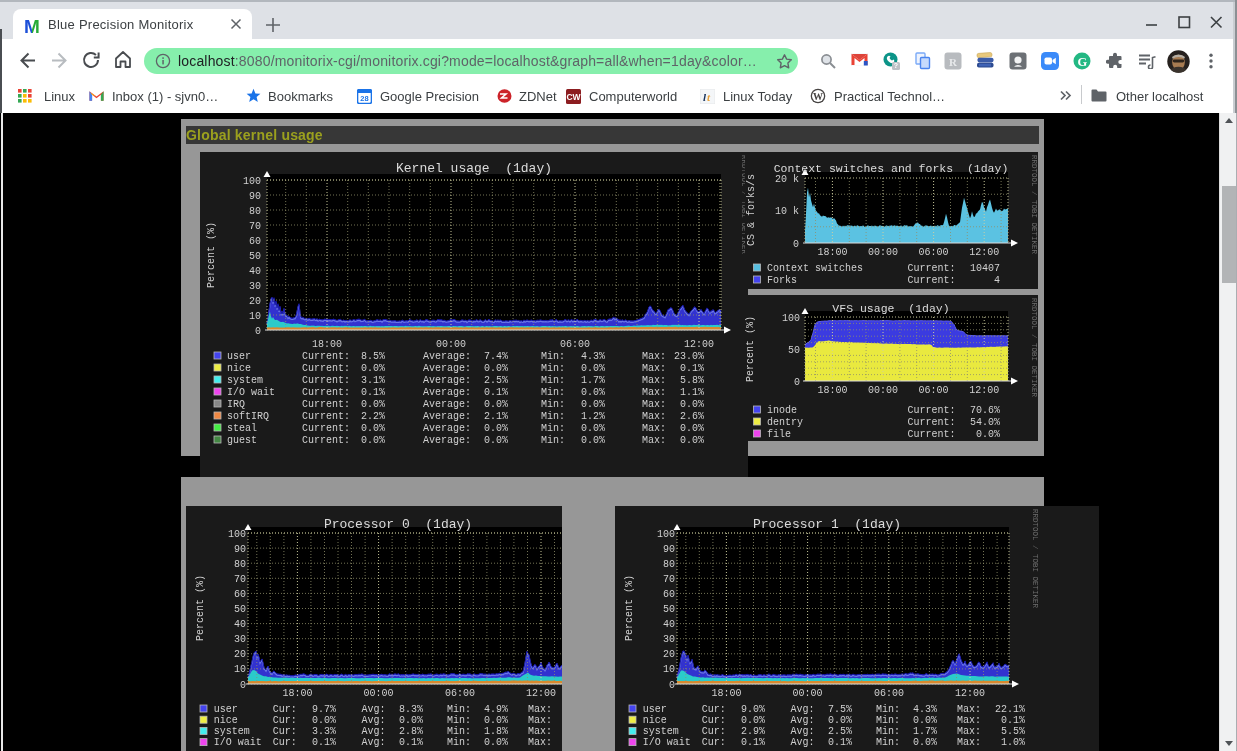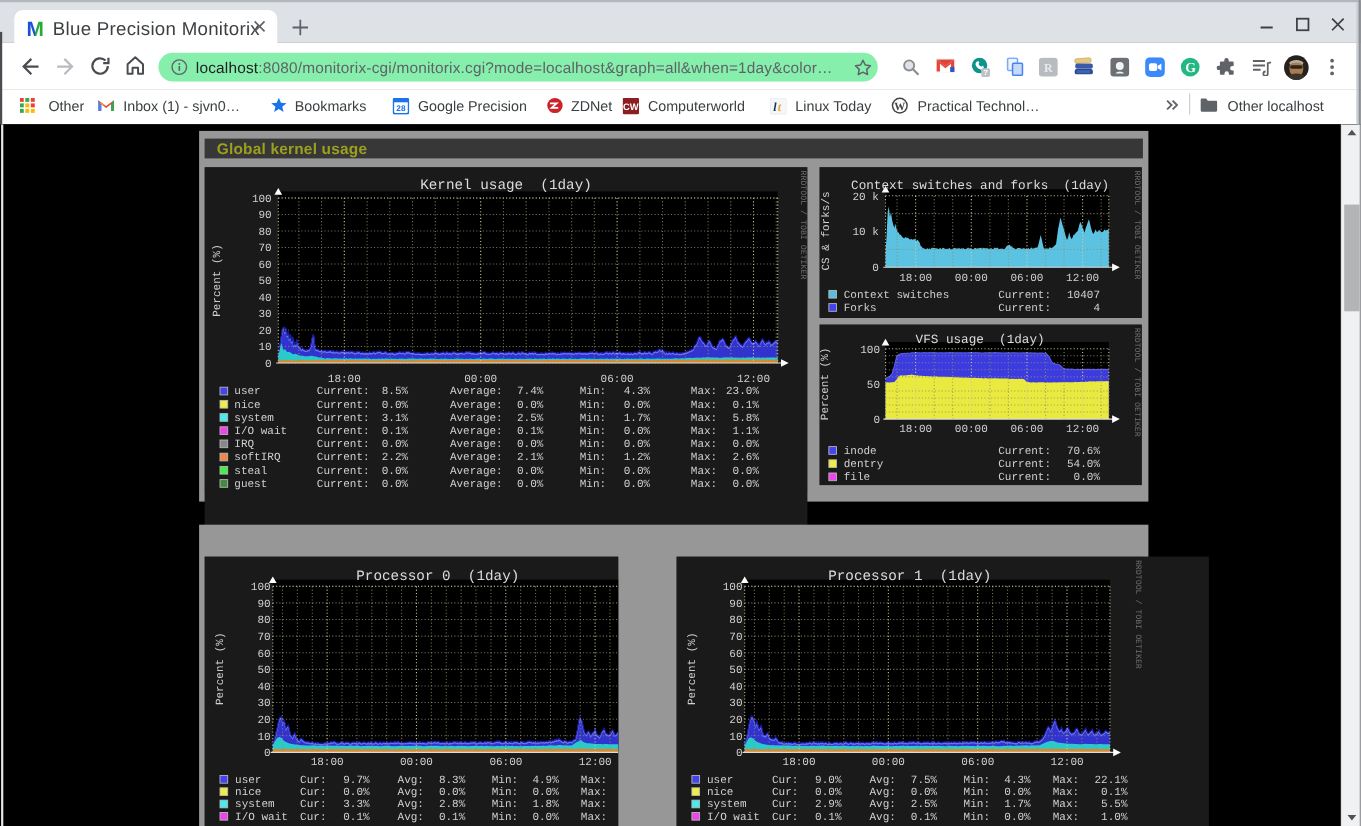--- a/index.html
+++ b/index.html
@@ -1,26 +1,26 @@
 <!DOCTYPE html>
 <html><head><meta charset="utf-8"><style>
 *{margin:0;padding:0;box-sizing:border-box}
 html,body{width:1237px;height:751px;overflow:hidden;background:#000;font-family:"Liberation Sans",sans-serif}
 .abs{position:absolute}
 #tabstrip{position:absolute;left:0;top:0;width:1237px;height:39px;background:#dee1e6}
 #tab{position:absolute;left:13px;top:9px;width:239px;height:30px;background:#fff;border-radius:8px 8px 0 0}
-#tabtitle{position:absolute;left:35px;top:8px;font-size:17px;color:#3c4043;white-space:nowrap;letter-spacing:0.25px}
+#tabtitle{position:absolute;left:35px;top:8px;font-size:13px;color:#3c4043;white-space:nowrap;letter-spacing:0.25px}
 #navbar{position:absolute;left:0;top:39px;width:1237px;height:42px;background:#fff}
 #bookbar{position:absolute;left:0;top:81px;width:1237px;height:32px;background:#fff}
 #urlpill{position:absolute;left:144px;top:9px;width:654px;height:26px;background:#86efac;border-radius:13px}
 #urltext{position:absolute;left:34px;top:5px;font-size:14px;color:#5f6368;white-space:nowrap;letter-spacing:0.17px}
 .bktext{font-size:13px;color:#3c4043;white-space:nowrap}
 #page{position:absolute;left:0;top:113px;width:1237px;height:638px;background:#000;overflow:hidden}
 .wrap{position:absolute;background:#979797}
-.hdr{position:absolute;background:#373737;color:#9ba01e;font-weight:bold;font-size:14px;line-height:18px;padding-left:11px;letter-spacing:0.2px}
+.hdr{position:absolute;background:#373737;color:#9ba01e;font-weight:bold;font-size:14px;line-height:18px;letter-spacing:0.2px}
 .panel{position:absolute;background:#1a1a1a;overflow:hidden}
 #scroll{position:absolute;left:1219px;top:0;width:18px;height:638px;background:#f0f1f2;border-left:1px solid #dcdcdc}
 #thumb{position:absolute;left:2px;top:73px;width:14px;height:97px;background:#b2b4b6}
 </style></head><body>
 <div id="tabstrip">
 <div id="tab">
       <svg class="abs" style="left:11px;top:9px" width="18" height="17" viewBox="0 0 18 17">
 <defs>
           <linearGradient id="mg" x1="0" y1="0" x2="1" y2="0">
             <stop offset="0.49" stop-color="#1d50d8"></stop>
@@ -147,21 +147,21 @@
     <rect x="0" y="0" width="3.6" height="3.6" fill="#ea4335"></rect>
     <rect x="5" y="0" width="3.6" height="3.6" fill="#34a853"></rect>
     <rect x="10" y="0" width="3.6" height="3.6" fill="#ea4335"></rect>
     <rect x="0" y="5" width="3.6" height="3.6" fill="#34a853"></rect>
     <rect x="5" y="5" width="3.6" height="3.6" fill="#fbbc05"></rect>
     <rect x="10" y="5" width="3.6" height="3.6" fill="#ea4335"></rect>
     <rect x="0" y="10" width="3.6" height="3.6" fill="#34a853"></rect>
     <rect x="5" y="10" width="3.6" height="3.6" fill="#fbbc05"></rect>
     <rect x="10" y="10" width="3.6" height="3.6" fill="#fbbc05"></rect>
   </svg>
-<span class="bktext abs" style="left:44px;top:89px">Other</span>
+<span class="bktext abs" style="left:44px;top:89px">Linux</span>
 <svg class="abs" style="left:89px;top:90px" width="15" height="12" viewBox="0 0 17 13">
     <path d="M0.5 1 V12 H3.5 V5 L8.5 9 L13.5 5 V12 H16.5 V1 L8.5 7 Z" fill="#ea4335"></path>
     <path d="M0.5 1 V12 H3.5 V5 Z" fill="#4285f4"></path>
     <path d="M13.5 5 V12 H16.5 V1 Z" fill="#34a853"></path>
     <path d="M3.5 5 L1.5 2.5 L8.5 7 Z" fill="#fbbc05"></path>
   </svg>
 <span class="bktext abs" style="left:112px;top:89px">Inbox (1) - sjvn0…</span>
 <svg class="abs" style="left:246px;top:88px" width="15" height="15" viewBox="0 0 15 15">
     <path d="M7.5 0.8 L9.4 5.4 L14.4 5.8 L10.6 9 L11.8 13.9 L7.5 11.2 L3.2 13.9 L4.4 9 L0.6 5.8 L5.6 5.4 Z" fill="#1a73e8"></path>
   </svg>
@@ -200,21 +200,21 @@
 <div class="abs" style="left:1081px;top:85px;width:1px;height:19px;background:#c8cacd"></div>
 <svg class="abs" style="left:1091px;top:89px" width="16" height="13" viewBox="0 0 16 13">
     <path d="M0.5 1.5 a1 1 0 0 1 1-1 h4 l1.5 2 h7.5 a1 1 0 0 1 1 1 v8 a1 1 0 0 1 -1 1 h-13 a1 1 0 0 1 -1-1 Z" fill="#5f6368"></path>
   </svg>
 <span class="bktext abs" style="left:1116px;top:89px">Other localhost</span>
 
 <div id="page">
 <div class="abs" style="left:1px;top:0;width:2px;height:638px;background:#e9e9e9"></div>
 <div class="wrap" style="left:181px;top:6px;width:863px;height:337px"></div>
 <div class="hdr" style="left:186px;top:13px;width:853px;height:18px">Global kernel usage</div>
-<div class="panel" style="left:186px;top:39px;width:548px;height:348px">
+<div class="panel" style="left:200px;top:39px;width:548px;height:348px">
       <svg width="548" height="295" viewBox="0 0 548 295" style="position:absolute;left:0;top:0">
         <rect x="0" y="0" width="548" height="295" fill="#1a1a1a"></rect>
         <rect x="67" y="22" width="454" height="156" fill="#000000"></rect>
         <path d="M67.0,178.0 L67.0,170.8 L68.0,165.1 L69.0,158.3 L70.0,151.7 L71.0,146.4 L72.0,145.2 L73.0,150.2 L74.0,145.7 L75.0,153.3 L76.0,148.9 L77.0,156.2 L78.0,151.7 L79.0,158.6 L80.0,154.2 L81.0,162.1 L82.0,159.0 L83.0,162.0 L84.0,156.3 L85.0,161.4 L86.0,163.2 L87.0,163.0 L88.0,165.2 L89.0,164.2 L90.0,165.3 L91.0,165.8 L92.0,166.1 L93.0,166.1 L94.0,165.5 L95.0,165.4 L96.0,163.6 L97.0,159.8 L98.0,154.2 L99.0,151.7 L100.0,160.7 L101.0,165.2 L102.0,165.5 L103.0,165.2 L104.0,166.1 L105.0,166.5 L106.0,166.2 L107.0,166.5 L108.0,166.9 L109.0,166.3 L110.0,166.5 L111.0,167.3 L112.0,166.8 L113.0,166.9 L114.0,166.4 L115.0,166.7 L116.0,167.5 L117.0,166.4 L118.0,167.9 L119.0,167.4 L120.0,166.9 L121.0,167.9 L122.0,167.4 L123.0,168.1 L124.0,167.1 L125.0,167.0 L126.0,167.3 L127.0,166.9 L128.0,167.8 L129.0,167.3 L130.0,167.5 L131.0,167.5 L132.0,167.8 L133.0,167.2 L134.0,167.0 L135.0,167.9 L136.0,167.6 L137.0,168.6 L138.0,167.6 L139.0,167.7 L140.0,167.2 L141.0,167.5 L142.0,168.5 L143.0,168.3 L144.0,167.8 L145.0,168.8 L146.0,168.0 L147.0,168.5 L148.0,168.6 L149.0,168.6 L150.0,167.4 L151.0,168.4 L152.0,168.2 L153.0,167.9 L154.0,167.1 L155.0,168.4 L156.0,167.8 L157.0,167.6 L158.0,167.1 L159.0,167.2 L160.0,167.2 L161.0,168.2 L162.0,168.0 L163.0,168.2 L164.0,167.4 L165.0,167.3 L166.0,168.7 L167.0,168.7 L168.0,168.6 L169.0,168.7 L170.0,168.3 L171.0,168.2 L172.0,168.8 L173.0,169.2 L174.0,168.5 L175.0,168.5 L176.0,168.2 L177.0,167.5 L178.0,167.9 L179.0,168.2 L180.0,168.0 L181.0,167.8 L182.0,168.8 L183.0,167.4 L184.0,167.6 L185.0,167.4 L186.0,167.5 L187.0,168.1 L188.0,168.2 L189.0,168.7 L190.0,167.8 L191.0,168.8 L192.0,168.9 L193.0,168.7 L194.0,168.8 L195.0,168.5 L196.0,169.0 L197.0,169.2 L198.0,169.0 L199.0,169.1 L200.0,168.7 L201.0,169.3 L202.0,167.9 L203.0,168.3 L204.0,169.1 L205.0,168.9 L206.0,168.7 L207.0,168.6 L208.0,169.0 L209.0,167.8 L210.0,167.5 L211.0,168.3 L212.0,168.3 L213.0,168.9 L214.0,168.8 L215.0,168.4 L216.0,168.5 L217.0,167.6 L218.0,168.7 L219.0,168.9 L220.0,167.4 L221.0,168.1 L222.0,168.8 L223.0,168.1 L224.0,169.0 L225.0,168.2 L226.0,167.5 L227.0,167.7 L228.0,168.0 L229.0,168.7 L230.0,168.6 L231.0,168.9 L232.0,168.0 L233.0,168.3 L234.0,167.9 L235.0,168.6 L236.0,168.8 L237.0,167.8 L238.0,167.5 L239.0,167.7 L240.0,167.7 L241.0,167.7 L242.0,167.8 L243.0,168.6 L244.0,168.1 L245.0,168.4 L246.0,168.9 L247.0,168.9 L248.0,168.5 L249.0,168.5 L250.0,167.8 L251.0,167.4 L252.0,168.3 L253.0,167.5 L254.0,167.5 L255.0,167.5 L256.0,168.5 L257.0,168.8 L258.0,168.8 L259.0,168.9 L260.0,168.9 L261.0,168.2 L262.0,167.8 L263.0,167.9 L264.0,168.5 L265.0,168.3 L266.0,168.0 L267.0,169.2 L268.0,168.3 L269.0,167.8 L270.0,168.0 L271.0,168.1 L272.0,168.5 L273.0,169.0 L274.0,168.0 L275.0,168.7 L276.0,167.9 L277.0,167.6 L278.0,168.6 L279.0,168.5 L280.0,167.6 L281.0,168.0 L282.0,168.9 L283.0,168.9 L284.0,168.9 L285.0,167.6 L286.0,167.8 L287.0,168.8 L288.0,167.7 L289.0,167.5 L290.0,168.1 L291.0,168.6 L292.0,168.3 L293.0,169.0 L294.0,169.2 L295.0,167.7 L296.0,168.2 L297.0,168.4 L298.0,167.8 L299.0,168.6 L300.0,167.9 L301.0,168.0 L302.0,169.1 L303.0,169.0 L304.0,169.0 L305.0,169.1 L306.0,168.5 L307.0,169.1 L308.0,168.8 L309.0,169.3 L310.0,168.0 L311.0,168.9 L312.0,168.7 L313.0,168.4 L314.0,167.9 L315.0,168.7 L316.0,167.8 L317.0,168.5 L318.0,168.4 L319.0,168.4 L320.0,169.2 L321.0,168.5 L322.0,168.9 L323.0,169.2 L324.0,167.8 L325.0,168.8 L326.0,168.3 L327.0,167.9 L328.0,168.2 L329.0,168.6 L330.0,168.3 L331.0,168.2 L332.0,167.9 L333.0,169.0 L334.0,168.3 L335.0,168.8 L336.0,168.8 L337.0,168.0 L338.0,168.4 L339.0,168.3 L340.0,168.0 L341.0,167.8 L342.0,168.6 L343.0,168.3 L344.0,168.5 L345.0,168.5 L346.0,168.2 L347.0,168.6 L348.0,168.5 L349.0,168.5 L350.0,167.8 L351.0,168.1 L352.0,167.8 L353.0,167.7 L354.0,168.8 L355.0,168.3 L356.0,167.6 L357.0,167.8 L358.0,168.9 L359.0,168.9 L360.0,168.4 L361.0,168.9 L362.0,168.6 L363.0,168.9 L364.0,167.9 L365.0,167.7 L366.0,167.5 L367.0,168.7 L368.0,167.8 L369.0,167.9 L370.0,168.7 L371.0,167.5 L372.0,167.4 L373.0,168.7 L374.0,167.5 L375.0,168.4 L376.0,168.3 L377.0,167.4 L378.0,167.7 L379.0,168.8 L380.0,168.4 L381.0,168.3 L382.0,168.6 L383.0,168.8 L384.0,168.7 L385.0,168.0 L386.0,169.2 L387.0,168.3 L388.0,168.4 L389.0,169.1 L390.0,168.5 L391.0,168.0 L392.0,168.1 L393.0,168.8 L394.0,167.2 L395.0,167.5 L396.0,167.2 L397.0,168.6 L398.0,168.2 L399.0,168.6 L400.0,167.3 L401.0,168.1 L402.0,168.3 L403.0,167.9 L404.0,167.3 L405.0,167.6 L406.0,168.6 L407.0,169.0 L408.0,167.2 L409.0,167.3 L410.0,166.7 L411.0,167.2 L412.0,166.8 L413.0,165.3 L414.0,165.2 L415.0,166.4 L416.0,165.6 L417.0,166.7 L418.0,167.0 L419.0,168.8 L420.0,167.5 L421.0,168.9 L422.0,167.6 L423.0,168.3 L424.0,168.6 L425.0,168.2 L426.0,167.7 L427.0,168.8 L428.0,169.0 L429.0,168.3 L430.0,168.7 L431.0,168.9 L432.0,168.8 L433.0,169.0 L434.0,168.7 L435.0,168.5 L436.0,168.5 L437.0,167.7 L438.0,167.9 L439.0,167.1 L440.0,167.1 L441.0,166.3 L442.0,166.3 L443.0,165.4 L444.0,165.3 L445.0,162.6 L446.0,161.4 L447.0,160.5 L448.0,157.8 L449.0,154.8 L450.0,153.9 L451.0,154.5 L452.0,156.9 L453.0,158.5 L454.0,158.9 L455.0,160.7 L456.0,161.5 L457.0,159.7 L458.0,157.7 L459.0,157.3 L460.0,158.5 L461.0,160.7 L462.0,162.8 L463.0,163.4 L464.0,163.8 L465.0,164.5 L466.0,162.4 L467.0,160.5 L468.0,157.4 L469.0,157.2 L470.0,156.3 L471.0,155.4 L472.0,156.4 L473.0,158.6 L474.0,161.2 L475.0,162.4 L476.0,162.9 L477.0,163.3 L478.0,160.8 L479.0,159.1 L480.0,156.3 L481.0,155.9 L482.0,154.0 L483.0,153.2 L484.0,155.9 L485.0,158.4 L486.0,159.2 L487.0,160.8 L488.0,161.2 L489.0,162.3 L490.0,160.4 L491.0,159.0 L492.0,157.7 L493.0,157.0 L494.0,155.2 L495.0,154.8 L496.0,156.1 L497.0,158.2 L498.0,159.4 L499.0,159.3 L500.0,158.5 L501.0,157.3 L502.0,158.9 L503.0,159.9 L504.0,161.5 L505.0,159.3 L506.0,157.7 L507.0,155.9 L508.0,156.9 L509.0,158.9 L510.0,160.3 L511.0,158.5 L512.0,159.1 L513.0,157.4 L514.0,158.5 L515.0,160.5 L516.0,160.2 L517.0,159.1 L518.0,158.5 L519.0,157.4 L520.0,157.6 L521.0,159.1 L521.0,178.0 Z" fill="#3232cf"></path>
         <path d="M67.0,172.1 L68.0,166.4 L69.0,159.6 L70.0,153.1 L71.0,147.8 L72.0,146.6 L73.0,151.6 L74.0,147.1 L75.0,154.6 L76.0,150.2 L77.0,157.6 L78.0,153.0 L79.0,160.0 L80.0,155.6 L81.0,163.5 L82.0,160.3 L83.0,163.4 L84.0,157.6 L85.0,162.7 L86.0,164.5 L87.0,164.3 L88.0,166.6 L89.0,165.5 L90.0,166.7 L91.0,167.2 L92.0,167.5 L93.0,167.4 L94.0,166.8 L95.0,166.8 L96.0,165.0 L97.0,161.1 L98.0,155.6 L99.0,153.0 L100.0,162.1 L101.0,166.6 L102.0,166.8 L103.0,166.6 L104.0,167.5 L105.0,167.8 L106.0,167.5 L107.0,167.9 L108.0,168.3 L109.0,167.6 L110.0,167.8 L111.0,168.6 L112.0,168.1 L113.0,168.3 L114.0,167.8 L115.0,168.1 L116.0,168.8 L117.0,167.8 L118.0,169.2 L119.0,168.7 L120.0,168.2 L121.0,169.2 L122.0,168.7 L123.0,169.5 L124.0,168.5 L125.0,168.4 L126.0,168.7 L127.0,168.2 L128.0,169.2 L129.0,168.6 L130.0,168.8 L131.0,168.9 L132.0,169.1 L133.0,168.5 L134.0,168.4 L135.0,169.2 L136.0,168.9 L137.0,170.0 L138.0,169.0 L139.0,169.1 L140.0,168.6 L141.0,168.9 L142.0,169.8 L143.0,169.6 L144.0,169.1 L145.0,170.1 L146.0,169.4 L147.0,169.8 L148.0,169.9 L149.0,170.0 L150.0,168.8 L151.0,169.8 L152.0,169.6 L153.0,169.3 L154.0,168.5 L155.0,169.8 L156.0,169.1 L157.0,168.9 L158.0,168.4 L159.0,168.6 L160.0,168.5 L161.0,169.6 L162.0,169.4 L163.0,169.5 L164.0,168.7 L165.0,168.6 L166.0,170.0 L167.0,170.0 L168.0,170.0 L169.0,170.0 L170.0,169.7 L171.0,169.6 L172.0,170.1 L173.0,170.5 L174.0,169.8 L175.0,169.9 L176.0,169.5 L177.0,168.9 L178.0,169.3 L179.0,169.5 L180.0,169.3 L181.0,169.2 L182.0,170.2 L183.0,168.8 L184.0,168.9 L185.0,168.7 L186.0,168.8 L187.0,169.5 L188.0,169.5 L189.0,170.0 L190.0,169.2 L191.0,170.2 L192.0,170.2 L193.0,170.0 L194.0,170.1 L195.0,169.9 L196.0,170.4 L197.0,170.5 L198.0,170.3 L199.0,170.4 L200.0,170.0 L201.0,170.6 L202.0,169.3 L203.0,169.7 L204.0,170.4 L205.0,170.2 L206.0,170.0 L207.0,170.0 L208.0,170.3 L209.0,169.1 L210.0,168.8 L211.0,169.7 L212.0,169.6 L213.0,170.3 L214.0,170.2 L215.0,169.8 L216.0,169.9 L217.0,168.9 L218.0,170.0 L219.0,170.3 L220.0,168.8 L221.0,169.5 L222.0,170.1 L223.0,169.5 L224.0,170.4 L225.0,169.6 L226.0,168.8 L227.0,169.1 L228.0,169.3 L229.0,170.1 L230.0,169.9 L231.0,170.3 L232.0,169.3 L233.0,169.7 L234.0,169.2 L235.0,170.0 L236.0,170.1 L237.0,169.1 L238.0,168.8 L239.0,169.0 L240.0,169.1 L241.0,169.0 L242.0,169.2 L243.0,170.0 L244.0,169.5 L245.0,169.7 L246.0,170.2 L247.0,170.2 L248.0,169.8 L249.0,169.9 L250.0,169.2 L251.0,168.8 L252.0,169.6 L253.0,168.9 L254.0,168.8 L255.0,168.9 L256.0,169.9 L257.0,170.1 L258.0,170.1 L259.0,170.2 L260.0,170.2 L261.0,169.6 L262.0,169.1 L263.0,169.2 L264.0,169.9 L265.0,169.6 L266.0,169.4 L267.0,170.6 L268.0,169.6 L269.0,169.2 L270.0,169.4 L271.0,169.4 L272.0,169.9 L273.0,170.3 L274.0,169.3 L275.0,170.1 L276.0,169.3 L277.0,169.0 L278.0,169.9 L279.0,169.9 L280.0,169.0 L281.0,169.3 L282.0,170.2 L283.0,170.3 L284.0,170.2 L285.0,169.0 L286.0,169.1 L287.0,170.2 L288.0,169.1 L289.0,168.9 L290.0,169.4 L291.0,169.9 L292.0,169.6 L293.0,170.3 L294.0,170.6 L295.0,169.0 L296.0,169.6 L297.0,169.8 L298.0,169.1 L299.0,170.0 L300.0,169.3 L301.0,169.4 L302.0,170.4 L303.0,170.4 L304.0,170.3 L305.0,170.4 L306.0,169.9 L307.0,170.4 L308.0,170.2 L309.0,170.6 L310.0,169.3 L311.0,170.2 L312.0,170.0 L313.0,169.8 L314.0,169.2 L315.0,170.0 L316.0,169.2 L317.0,169.8 L318.0,169.7 L319.0,169.7 L320.0,170.6 L321.0,169.8 L322.0,170.2 L323.0,170.5 L324.0,169.2 L325.0,170.2 L326.0,169.7 L327.0,169.2 L328.0,169.5 L329.0,169.9 L330.0,169.6 L331.0,169.6 L332.0,169.2 L333.0,170.3 L334.0,169.6 L335.0,170.1 L336.0,170.1 L337.0,169.3 L338.0,169.8 L339.0,169.7 L340.0,169.4 L341.0,169.1 L342.0,169.9 L343.0,169.7 L344.0,169.8 L345.0,169.8 L346.0,169.6 L347.0,170.0 L348.0,169.8 L349.0,169.9 L350.0,169.1 L351.0,169.5 L352.0,169.2 L353.0,169.0 L354.0,170.1 L355.0,169.6 L356.0,169.0 L357.0,169.1 L358.0,170.3 L359.0,170.3 L360.0,169.7 L361.0,170.3 L362.0,170.0 L363.0,170.2 L364.0,169.2 L365.0,169.0 L366.0,168.8 L367.0,170.0 L368.0,169.1 L369.0,169.2 L370.0,170.1 L371.0,168.9 L372.0,168.8 L373.0,170.0 L374.0,168.8 L375.0,169.7 L376.0,169.6 L377.0,168.8 L378.0,169.1 L379.0,170.2 L380.0,169.8 L381.0,169.6 L382.0,169.9 L383.0,170.2 L384.0,170.0 L385.0,169.4 L386.0,170.5 L387.0,169.7 L388.0,169.8 L389.0,170.4 L390.0,169.9 L391.0,169.3 L392.0,169.5 L393.0,170.2 L394.0,168.6 L395.0,168.9 L396.0,168.5 L397.0,169.9 L398.0,169.6 L399.0,169.9 L400.0,168.6 L401.0,169.4 L402.0,169.6 L403.0,169.3 L404.0,168.6 L405.0,168.9 L406.0,170.0 L407.0,170.3 L408.0,168.6 L409.0,168.7 L410.0,168.0 L411.0,168.5 L412.0,168.1 L413.0,166.6 L414.0,166.6 L415.0,167.8 L416.0,166.9 L417.0,168.0 L418.0,168.4 L419.0,170.1 L420.0,168.9 L421.0,170.2 L422.0,169.0 L423.0,169.7 L424.0,169.9 L425.0,169.6 L426.0,169.0 L427.0,170.1 L428.0,170.3 L429.0,169.6 L430.0,170.1 L431.0,170.3 L432.0,170.2 L433.0,170.3 L434.0,170.0 L435.0,169.8 L436.0,169.8 L437.0,169.0 L438.0,169.3 L439.0,168.4 L440.0,168.4 L441.0,167.6 L442.0,167.7 L443.0,166.8 L444.0,166.6 L445.0,164.0 L446.0,162.8 L447.0,161.9 L448.0,159.1 L449.0,156.1 L450.0,155.2 L451.0,155.8 L452.0,158.2 L453.0,159.9 L454.0,160.3 L455.0,162.0 L456.0,162.8 L457.0,161.0 L458.0,159.1 L459.0,158.6 L460.0,159.8 L461.0,162.0 L462.0,164.1 L463.0,164.8 L464.0,165.1 L465.0,165.8 L466.0,163.7 L467.0,161.8 L468.0,158.7 L469.0,158.5 L470.0,157.7 L471.0,156.8 L472.0,157.8 L473.0,160.0 L474.0,162.6 L475.0,163.7 L476.0,164.3 L477.0,164.7 L478.0,162.2 L479.0,160.4 L480.0,157.7 L481.0,157.2 L482.0,155.3 L483.0,154.6 L484.0,157.3 L485.0,159.8 L486.0,160.6 L487.0,162.2 L488.0,162.6 L489.0,163.7 L490.0,161.8 L491.0,160.4 L492.0,159.1 L493.0,158.3 L494.0,156.6 L495.0,156.2 L496.0,157.5 L497.0,159.5 L498.0,160.8 L499.0,160.6 L500.0,159.9 L501.0,158.7 L502.0,160.3 L503.0,161.2 L504.0,162.8 L505.0,160.7 L506.0,159.1 L507.0,157.2 L508.0,158.2 L509.0,160.3 L510.0,161.6 L511.0,159.8 L512.0,160.4 L513.0,158.7 L514.0,159.9 L515.0,161.9 L516.0,161.5 L517.0,160.5 L518.0,159.9 L519.0,158.7 L520.0,159.0 L521.0,160.4 " fill="none" stroke="#7383ea" stroke-width="1.2" opacity="0.85"></path>
         <path d="M67.0,170.8 L68.0,165.1 L69.0,158.3 L70.0,151.7 L71.0,146.4 L72.0,145.2 L73.0,150.2 L74.0,145.7 L75.0,153.3 L76.0,148.9 L77.0,156.2 L78.0,151.7 L79.0,158.6 L80.0,154.2 L81.0,162.1 L82.0,159.0 L83.0,162.0 L84.0,156.3 L85.0,161.4 L86.0,163.2 L87.0,163.0 L88.0,165.2 L89.0,164.2 L90.0,165.3 L91.0,165.8 L92.0,166.1 L93.0,166.1 L94.0,165.5 L95.0,165.4 L96.0,163.6 L97.0,159.8 L98.0,154.2 L99.0,151.7 L100.0,160.7 L101.0,165.2 L102.0,165.5 L103.0,165.2 L104.0,166.1 L105.0,166.5 L106.0,166.2 L107.0,166.5 L108.0,166.9 L109.0,166.3 L110.0,166.5 L111.0,167.3 L112.0,166.8 L113.0,166.9 L114.0,166.4 L115.0,166.7 L116.0,167.5 L117.0,166.4 L118.0,167.9 L119.0,167.4 L120.0,166.9 L121.0,167.9 L122.0,167.4 L123.0,168.1 L124.0,167.1 L125.0,167.0 L126.0,167.3 L127.0,166.9 L128.0,167.8 L129.0,167.3 L130.0,167.5 L131.0,167.5 L132.0,167.8 L133.0,167.2 L134.0,167.0 L135.0,167.9 L136.0,167.6 L137.0,168.6 L138.0,167.6 L139.0,167.7 L140.0,167.2 L141.0,167.5 L142.0,168.5 L143.0,168.3 L144.0,167.8 L145.0,168.8 L146.0,168.0 L147.0,168.5 L148.0,168.6 L149.0,168.6 L150.0,167.4 L151.0,168.4 L152.0,168.2 L153.0,167.9 L154.0,167.1 L155.0,168.4 L156.0,167.8 L157.0,167.6 L158.0,167.1 L159.0,167.2 L160.0,167.2 L161.0,168.2 L162.0,168.0 L163.0,168.2 L164.0,167.4 L165.0,167.3 L166.0,168.7 L167.0,168.7 L168.0,168.6 L169.0,168.7 L170.0,168.3 L171.0,168.2 L172.0,168.8 L173.0,169.2 L174.0,168.5 L175.0,168.5 L176.0,168.2 L177.0,167.5 L178.0,167.9 L179.0,168.2 L180.0,168.0 L181.0,167.8 L182.0,168.8 L183.0,167.4 L184.0,167.6 L185.0,167.4 L186.0,167.5 L187.0,168.1 L188.0,168.2 L189.0,168.7 L190.0,167.8 L191.0,168.8 L192.0,168.9 L193.0,168.7 L194.0,168.8 L195.0,168.5 L196.0,169.0 L197.0,169.2 L198.0,169.0 L199.0,169.1 L200.0,168.7 L201.0,169.3 L202.0,167.9 L203.0,168.3 L204.0,169.1 L205.0,168.9 L206.0,168.7 L207.0,168.6 L208.0,169.0 L209.0,167.8 L210.0,167.5 L211.0,168.3 L212.0,168.3 L213.0,168.9 L214.0,168.8 L215.0,168.4 L216.0,168.5 L217.0,167.6 L218.0,168.7 L219.0,168.9 L220.0,167.4 L221.0,168.1 L222.0,168.8 L223.0,168.1 L224.0,169.0 L225.0,168.2 L226.0,167.5 L227.0,167.7 L228.0,168.0 L229.0,168.7 L230.0,168.6 L231.0,168.9 L232.0,168.0 L233.0,168.3 L234.0,167.9 L235.0,168.6 L236.0,168.8 L237.0,167.8 L238.0,167.5 L239.0,167.7 L240.0,167.7 L241.0,167.7 L242.0,167.8 L243.0,168.6 L244.0,168.1 L245.0,168.4 L246.0,168.9 L247.0,168.9 L248.0,168.5 L249.0,168.5 L250.0,167.8 L251.0,167.4 L252.0,168.3 L253.0,167.5 L254.0,167.5 L255.0,167.5 L256.0,168.5 L257.0,168.8 L258.0,168.8 L259.0,168.9 L260.0,168.9 L261.0,168.2 L262.0,167.8 L263.0,167.9 L264.0,168.5 L265.0,168.3 L266.0,168.0 L267.0,169.2 L268.0,168.3 L269.0,167.8 L270.0,168.0 L271.0,168.1 L272.0,168.5 L273.0,169.0 L274.0,168.0 L275.0,168.7 L276.0,167.9 L277.0,167.6 L278.0,168.6 L279.0,168.5 L280.0,167.6 L281.0,168.0 L282.0,168.9 L283.0,168.9 L284.0,168.9 L285.0,167.6 L286.0,167.8 L287.0,168.8 L288.0,167.7 L289.0,167.5 L290.0,168.1 L291.0,168.6 L292.0,168.3 L293.0,169.0 L294.0,169.2 L295.0,167.7 L296.0,168.2 L297.0,168.4 L298.0,167.8 L299.0,168.6 L300.0,167.9 L301.0,168.0 L302.0,169.1 L303.0,169.0 L304.0,169.0 L305.0,169.1 L306.0,168.5 L307.0,169.1 L308.0,168.8 L309.0,169.3 L310.0,168.0 L311.0,168.9 L312.0,168.7 L313.0,168.4 L314.0,167.9 L315.0,168.7 L316.0,167.8 L317.0,168.5 L318.0,168.4 L319.0,168.4 L320.0,169.2 L321.0,168.5 L322.0,168.9 L323.0,169.2 L324.0,167.8 L325.0,168.8 L326.0,168.3 L327.0,167.9 L328.0,168.2 L329.0,168.6 L330.0,168.3 L331.0,168.2 L332.0,167.9 L333.0,169.0 L334.0,168.3 L335.0,168.8 L336.0,168.8 L337.0,168.0 L338.0,168.4 L339.0,168.3 L340.0,168.0 L341.0,167.8 L342.0,168.6 L343.0,168.3 L344.0,168.5 L345.0,168.5 L346.0,168.2 L347.0,168.6 L348.0,168.5 L349.0,168.5 L350.0,167.8 L351.0,168.1 L352.0,167.8 L353.0,167.7 L354.0,168.8 L355.0,168.3 L356.0,167.6 L357.0,167.8 L358.0,168.9 L359.0,168.9 L360.0,168.4 L361.0,168.9 L362.0,168.6 L363.0,168.9 L364.0,167.9 L365.0,167.7 L366.0,167.5 L367.0,168.7 L368.0,167.8 L369.0,167.9 L370.0,168.7 L371.0,167.5 L372.0,167.4 L373.0,168.7 L374.0,167.5 L375.0,168.4 L376.0,168.3 L377.0,167.4 L378.0,167.7 L379.0,168.8 L380.0,168.4 L381.0,168.3 L382.0,168.6 L383.0,168.8 L384.0,168.7 L385.0,168.0 L386.0,169.2 L387.0,168.3 L388.0,168.4 L389.0,169.1 L390.0,168.5 L391.0,168.0 L392.0,168.1 L393.0,168.8 L394.0,167.2 L395.0,167.5 L396.0,167.2 L397.0,168.6 L398.0,168.2 L399.0,168.6 L400.0,167.3 L401.0,168.1 L402.0,168.3 L403.0,167.9 L404.0,167.3 L405.0,167.6 L406.0,168.6 L407.0,169.0 L408.0,167.2 L409.0,167.3 L410.0,166.7 L411.0,167.2 L412.0,166.8 L413.0,165.3 L414.0,165.2 L415.0,166.4 L416.0,165.6 L417.0,166.7 L418.0,167.0 L419.0,168.8 L420.0,167.5 L421.0,168.9 L422.0,167.6 L423.0,168.3 L424.0,168.6 L425.0,168.2 L426.0,167.7 L427.0,168.8 L428.0,169.0 L429.0,168.3 L430.0,168.7 L431.0,168.9 L432.0,168.8 L433.0,169.0 L434.0,168.7 L435.0,168.5 L436.0,168.5 L437.0,167.7 L438.0,167.9 L439.0,167.1 L440.0,167.1 L441.0,166.3 L442.0,166.3 L443.0,165.4 L444.0,165.3 L445.0,162.6 L446.0,161.4 L447.0,160.5 L448.0,157.8 L449.0,154.8 L450.0,153.9 L451.0,154.5 L452.0,156.9 L453.0,158.5 L454.0,158.9 L455.0,160.7 L456.0,161.5 L457.0,159.7 L458.0,157.7 L459.0,157.3 L460.0,158.5 L461.0,160.7 L462.0,162.8 L463.0,163.4 L464.0,163.8 L465.0,164.5 L466.0,162.4 L467.0,160.5 L468.0,157.4 L469.0,157.2 L470.0,156.3 L471.0,155.4 L472.0,156.4 L473.0,158.6 L474.0,161.2 L475.0,162.4 L476.0,162.9 L477.0,163.3 L478.0,160.8 L479.0,159.1 L480.0,156.3 L481.0,155.9 L482.0,154.0 L483.0,153.2 L484.0,155.9 L485.0,158.4 L486.0,159.2 L487.0,160.8 L488.0,161.2 L489.0,162.3 L490.0,160.4 L491.0,159.0 L492.0,157.7 L493.0,157.0 L494.0,155.2 L495.0,154.8 L496.0,156.1 L497.0,158.2 L498.0,159.4 L499.0,159.3 L500.0,158.5 L501.0,157.3 L502.0,158.9 L503.0,159.9 L504.0,161.5 L505.0,159.3 L506.0,157.7 L507.0,155.9 L508.0,156.9 L509.0,158.9 L510.0,160.3 L511.0,158.5 L512.0,159.1 L513.0,157.4 L514.0,158.5 L515.0,160.5 L516.0,160.2 L517.0,159.1 L518.0,158.5 L519.0,157.4 L520.0,157.6 L521.0,159.1 " fill="none" stroke="#1717a8" stroke-width="1"></path>
         <path d="M67.0,178.0 L67.0,171.2 L68.0,167.5 L69.0,162.8 L70.0,159.8 L71.0,164.3 L72.0,166.7 L73.0,165.0 L74.0,166.7 L75.0,168.1 L76.0,168.0 L77.0,167.8 L78.0,168.4 L79.0,169.1 L80.0,169.8 L81.0,170.0 L82.0,169.9 L83.0,169.7 L84.0,170.2 L85.0,170.7 L86.0,171.0 L87.0,171.5 L88.0,171.2 L89.0,171.4 L90.0,171.7 L91.0,171.8 L92.0,171.9 L93.0,172.1 L94.0,171.6 L95.0,171.8 L96.0,171.7 L97.0,171.5 L98.0,171.5 L99.0,172.0 L100.0,171.9 L101.0,172.0 L102.0,172.4 L103.0,172.7 L104.0,172.9 L105.0,173.0 L106.0,173.1 L107.0,173.4 L108.0,173.4 L109.0,173.8 L110.0,173.8 L111.0,173.7 L112.0,173.5 L113.0,173.7 L114.0,173.6 L115.0,173.9 L116.0,173.9 L117.0,173.8 L118.0,173.7 L119.0,173.7 L120.0,173.7 L121.0,173.9 L122.0,173.8 L123.0,173.9 L124.0,173.9 L125.0,174.1 L126.0,173.7 L127.0,174.1 L128.0,173.7 L129.0,173.7 L130.0,174.2 L131.0,174.0 L132.0,173.8 L133.0,173.7 L134.0,174.0 L135.0,174.1 L136.0,174.1 L137.0,173.7 L138.0,174.1 L139.0,174.0 L140.0,174.2 L141.0,174.0 L142.0,173.8 L143.0,174.2 L144.0,173.8 L145.0,174.0 L146.0,173.8 L147.0,173.9 L148.0,174.2 L149.0,173.8 L150.0,174.0 L151.0,174.3 L152.0,174.3 L153.0,174.1 L154.0,174.1 L155.0,174.2 L156.0,174.3 L157.0,174.1 L158.0,174.2 L159.0,173.9 L160.0,174.3 L161.0,173.9 L162.0,173.9 L163.0,174.3 L164.0,173.9 L165.0,174.0 L166.0,173.9 L167.0,174.2 L168.0,174.2 L169.0,174.2 L170.0,173.8 L171.0,174.1 L172.0,174.2 L173.0,174.1 L174.0,174.2 L175.0,174.3 L176.0,174.3 L177.0,173.9 L178.0,174.2 L179.0,173.9 L180.0,174.2 L181.0,174.2 L182.0,174.1 L183.0,174.3 L184.0,174.2 L185.0,173.9 L186.0,173.9 L187.0,173.9 L188.0,174.0 L189.0,173.9 L190.0,173.9 L191.0,174.1 L192.0,174.0 L193.0,174.3 L194.0,174.0 L195.0,174.1 L196.0,174.0 L197.0,174.0 L198.0,174.2 L199.0,174.3 L200.0,173.9 L201.0,174.3 L202.0,174.1 L203.0,174.2 L204.0,174.2 L205.0,174.0 L206.0,173.8 L207.0,174.2 L208.0,174.0 L209.0,174.2 L210.0,174.1 L211.0,174.2 L212.0,174.3 L213.0,174.3 L214.0,174.3 L215.0,173.9 L216.0,174.1 L217.0,174.3 L218.0,173.9 L219.0,173.8 L220.0,174.1 L221.0,174.3 L222.0,174.3 L223.0,174.3 L224.0,174.2 L225.0,174.3 L226.0,174.3 L227.0,174.2 L228.0,174.1 L229.0,173.9 L230.0,174.0 L231.0,174.2 L232.0,174.2 L233.0,174.1 L234.0,174.2 L235.0,174.2 L236.0,174.4 L237.0,174.3 L238.0,173.9 L239.0,174.3 L240.0,174.1 L241.0,174.1 L242.0,173.9 L243.0,174.3 L244.0,174.3 L245.0,174.3 L246.0,174.2 L247.0,174.2 L248.0,173.9 L249.0,174.0 L250.0,173.9 L251.0,174.4 L252.0,174.4 L253.0,174.0 L254.0,173.9 L255.0,174.2 L256.0,174.1 L257.0,174.4 L258.0,174.2 L259.0,173.9 L260.0,174.0 L261.0,174.0 L262.0,173.9 L263.0,174.3 L264.0,174.4 L265.0,174.4 L266.0,174.2 L267.0,174.1 L268.0,173.9 L269.0,174.1 L270.0,174.1 L271.0,174.0 L272.0,174.2 L273.0,174.1 L274.0,174.4 L275.0,174.0 L276.0,174.3 L277.0,173.9 L278.0,174.1 L279.0,174.3 L280.0,174.4 L281.0,174.3 L282.0,174.1 L283.0,174.0 L284.0,174.4 L285.0,174.4 L286.0,174.1 L287.0,174.1 L288.0,174.2 L289.0,174.3 L290.0,174.1 L291.0,174.4 L292.0,174.2 L293.0,174.2 L294.0,173.9 L295.0,174.1 L296.0,173.9 L297.0,174.1 L298.0,174.3 L299.0,174.3 L300.0,173.9 L301.0,174.0 L302.0,174.2 L303.0,174.4 L304.0,174.1 L305.0,174.0 L306.0,174.2 L307.0,174.2 L308.0,174.0 L309.0,173.9 L310.0,174.3 L311.0,174.4 L312.0,174.2 L313.0,174.1 L314.0,174.0 L315.0,174.3 L316.0,173.9 L317.0,174.0 L318.0,174.1 L319.0,174.3 L320.0,173.9 L321.0,174.2 L322.0,173.9 L323.0,174.3 L324.0,174.3 L325.0,174.0 L326.0,174.2 L327.0,173.9 L328.0,174.1 L329.0,174.3 L330.0,174.3 L331.0,174.2 L332.0,174.0 L333.0,173.9 L334.0,174.3 L335.0,174.2 L336.0,174.3 L337.0,173.9 L338.0,174.3 L339.0,174.4 L340.0,174.4 L341.0,174.2 L342.0,173.9 L343.0,173.9 L344.0,174.0 L345.0,173.9 L346.0,173.9 L347.0,174.2 L348.0,174.3 L349.0,173.9 L350.0,174.0 L351.0,174.4 L352.0,174.1 L353.0,174.2 L354.0,174.2 L355.0,174.2 L356.0,174.3 L357.0,174.4 L358.0,174.3 L359.0,174.2 L360.0,173.9 L361.0,174.4 L362.0,173.9 L363.0,174.3 L364.0,174.2 L365.0,174.0 L366.0,174.0 L367.0,174.2 L368.0,174.4 L369.0,174.2 L370.0,174.2 L371.0,173.9 L372.0,174.3 L373.0,174.2 L374.0,173.9 L375.0,174.4 L376.0,174.2 L377.0,174.0 L378.0,174.0 L379.0,174.4 L380.0,174.4 L381.0,174.4 L382.0,173.9 L383.0,174.3 L384.0,174.0 L385.0,173.9 L386.0,174.2 L387.0,174.3 L388.0,173.9 L389.0,174.1 L390.0,174.3 L391.0,174.0 L392.0,174.2 L393.0,174.2 L394.0,174.4 L395.0,174.0 L396.0,173.9 L397.0,174.0 L398.0,173.9 L399.0,174.4 L400.0,174.3 L401.0,174.1 L402.0,173.9 L403.0,173.9 L404.0,174.2 L405.0,174.2 L406.0,174.1 L407.0,174.1 L408.0,173.9 L409.0,174.3 L410.0,173.9 L411.0,173.9 L412.0,173.9 L413.0,173.9 L414.0,174.0 L415.0,174.1 L416.0,174.1 L417.0,174.1 L418.0,173.9 L419.0,174.2 L420.0,174.2 L421.0,173.9 L422.0,174.1 L423.0,174.2 L424.0,174.2 L425.0,173.9 L426.0,174.1 L427.0,173.7 L428.0,173.7 L429.0,173.6 L430.0,174.0 L431.0,174.0 L432.0,174.0 L433.0,173.7 L434.0,173.6 L435.0,173.7 L436.0,173.8 L437.0,173.6 L438.0,173.5 L439.0,173.4 L440.0,173.4 L441.0,173.3 L442.0,173.3 L443.0,173.6 L444.0,173.2 L445.0,173.4 L446.0,173.2 L447.0,173.3 L448.0,173.1 L449.0,173.3 L450.0,173.3 L451.0,173.2 L452.0,173.3 L453.0,172.8 L454.0,173.0 L455.0,173.1 L456.0,173.0 L457.0,172.6 L458.0,172.9 L459.0,173.1 L460.0,172.8 L461.0,172.9 L462.0,172.8 L463.0,173.3 L464.0,173.1 L465.0,173.0 L466.0,173.0 L467.0,173.0 L468.0,173.4 L469.0,173.3 L470.0,173.3 L471.0,173.2 L472.0,172.8 L473.0,173.0 L474.0,172.8 L475.0,173.0 L476.0,172.7 L477.0,172.9 L478.0,173.0 L479.0,172.8 L480.0,172.7 L481.0,173.2 L482.0,172.9 L483.0,172.9 L484.0,173.2 L485.0,173.1 L486.0,173.2 L487.0,173.2 L488.0,173.2 L489.0,173.0 L490.0,172.9 L491.0,173.2 L492.0,173.2 L493.0,173.1 L494.0,172.8 L495.0,173.1 L496.0,173.0 L497.0,173.1 L498.0,172.8 L499.0,172.9 L500.0,173.2 L501.0,173.2 L502.0,173.0 L503.0,173.0 L504.0,172.9 L505.0,173.2 L506.0,173.2 L507.0,172.9 L508.0,173.1 L509.0,173.2 L510.0,173.2 L511.0,172.8 L512.0,173.2 L513.0,173.0 L514.0,173.1 L515.0,173.1 L516.0,172.9 L517.0,172.8 L518.0,173.1 L519.0,173.2 L520.0,172.9 L521.0,173.2 L521.0,178.0 Z" fill="#2bcaca"></path>
         <path d="M67.0,178.0 L67.0,175.6 L69.0,175.3 L71.0,175.5 L73.0,175.3 L75.0,175.5 L77.0,175.3 L79.0,175.4 L81.0,175.5 L83.0,175.6 L85.0,175.4 L87.0,175.3 L89.0,175.2 L91.0,175.5 L93.0,175.3 L95.0,175.4 L97.0,175.4 L99.0,175.5 L101.0,175.4 L103.0,175.3 L105.0,175.2 L107.0,175.5 L109.0,175.3 L111.0,175.2 L113.0,175.1 L115.0,175.4 L117.0,175.4 L119.0,175.1 L121.0,175.1 L123.0,175.3 L125.0,175.5 L127.0,175.2 L129.0,175.4 L131.0,175.2 L133.0,175.3 L135.0,175.2 L137.0,175.5 L139.0,175.3 L141.0,175.5 L143.0,175.4 L145.0,175.3 L147.0,175.3 L149.0,175.5 L151.0,175.5 L153.0,175.4 L155.0,175.4 L157.0,175.5 L159.0,175.6 L161.0,175.5 L163.0,175.4 L165.0,175.3 L167.0,175.6 L169.0,175.4 L171.0,175.3 L173.0,175.6 L175.0,175.3 L177.0,175.6 L179.0,175.4 L181.0,175.4 L183.0,175.4 L185.0,175.5 L187.0,175.4 L189.0,175.4 L191.0,175.4 L193.0,175.3 L195.0,175.4 L197.0,175.4 L199.0,175.5 L201.0,175.3 L203.0,175.3 L205.0,175.4 L207.0,175.2 L209.0,175.2 L211.0,175.3 L213.0,175.4 L215.0,175.3 L217.0,175.4 L219.0,175.4 L221.0,175.3 L223.0,175.5 L225.0,175.3 L227.0,175.3 L229.0,175.5 L231.0,175.3 L233.0,175.5 L235.0,175.2 L237.0,175.2 L239.0,175.3 L241.0,175.5 L243.0,175.3 L245.0,175.4 L247.0,175.2 L249.0,175.5 L251.0,175.2 L253.0,175.2 L255.0,175.3 L257.0,175.2 L259.0,175.5 L261.0,175.2 L263.0,175.4 L265.0,175.2 L267.0,175.2 L269.0,175.5 L271.0,175.3 L273.0,175.2 L275.0,175.5 L277.0,175.4 L279.0,175.3 L281.0,175.5 L283.0,175.2 L285.0,175.4 L287.0,175.2 L289.0,175.5 L291.0,175.3 L293.0,175.2 L295.0,175.4 L297.0,175.4 L299.0,175.3 L301.0,175.4 L303.0,175.5 L305.0,175.4 L307.0,175.4 L309.0,175.2 L311.0,175.2 L313.0,175.2 L315.0,175.4 L317.0,175.2 L319.0,175.4 L321.0,175.3 L323.0,175.3 L325.0,175.4 L327.0,175.2 L329.0,175.3 L331.0,175.3 L333.0,175.2 L335.0,175.5 L337.0,175.2 L339.0,175.3 L341.0,175.4 L343.0,175.3 L345.0,175.5 L347.0,175.2 L349.0,175.4 L351.0,175.5 L353.0,175.3 L355.0,175.4 L357.0,175.5 L359.0,175.3 L361.0,175.6 L363.0,175.3 L365.0,175.5 L367.0,175.4 L369.0,175.3 L371.0,175.4 L373.0,175.4 L375.0,175.5 L377.0,175.6 L379.0,175.6 L381.0,175.5 L383.0,175.4 L385.0,175.4 L387.0,175.4 L389.0,175.2 L391.0,175.5 L393.0,175.5 L395.0,175.3 L397.0,175.5 L399.0,175.5 L401.0,175.4 L403.0,175.5 L405.0,175.4 L407.0,175.4 L409.0,175.3 L411.0,175.3 L413.0,175.4 L415.0,175.3 L417.0,175.3 L419.0,175.4 L421.0,175.1 L423.0,175.3 L425.0,175.3 L427.0,175.3 L429.0,175.1 L431.0,175.0 L433.0,175.0 L435.0,175.1 L437.0,175.2 L439.0,175.2 L441.0,175.0 L443.0,175.0 L445.0,175.0 L447.0,174.9 L449.0,175.0 L451.0,174.8 L453.0,174.9 L455.0,175.0 L457.0,174.8 L459.0,175.1 L461.0,174.9 L463.0,174.9 L465.0,175.0 L467.0,175.0 L469.0,174.8 L471.0,175.1 L473.0,174.9 L475.0,174.8 L477.0,175.1 L479.0,175.0 L481.0,174.9 L483.0,175.0 L485.0,174.9 L487.0,174.9 L489.0,175.1 L491.0,175.1 L493.0,175.1 L495.0,175.1 L497.0,174.8 L499.0,174.9 L501.0,174.9 L503.0,175.1 L505.0,174.8 L507.0,174.9 L509.0,175.0 L511.0,174.9 L513.0,175.0 L515.0,175.0 L517.0,175.1 L519.0,175.0 L521.0,175.1 L521.0,178.0 Z" fill="#d8892e"></path>
         <line x1="67" y1="178" x2="521" y2="178" stroke="#90906b" stroke-width="1" stroke-dasharray="1,2" opacity="0.8"></line>
         <line x1="67" y1="163" x2="521" y2="163" stroke="#90906b" stroke-width="1" stroke-dasharray="1,2" opacity="0.8"></line>

